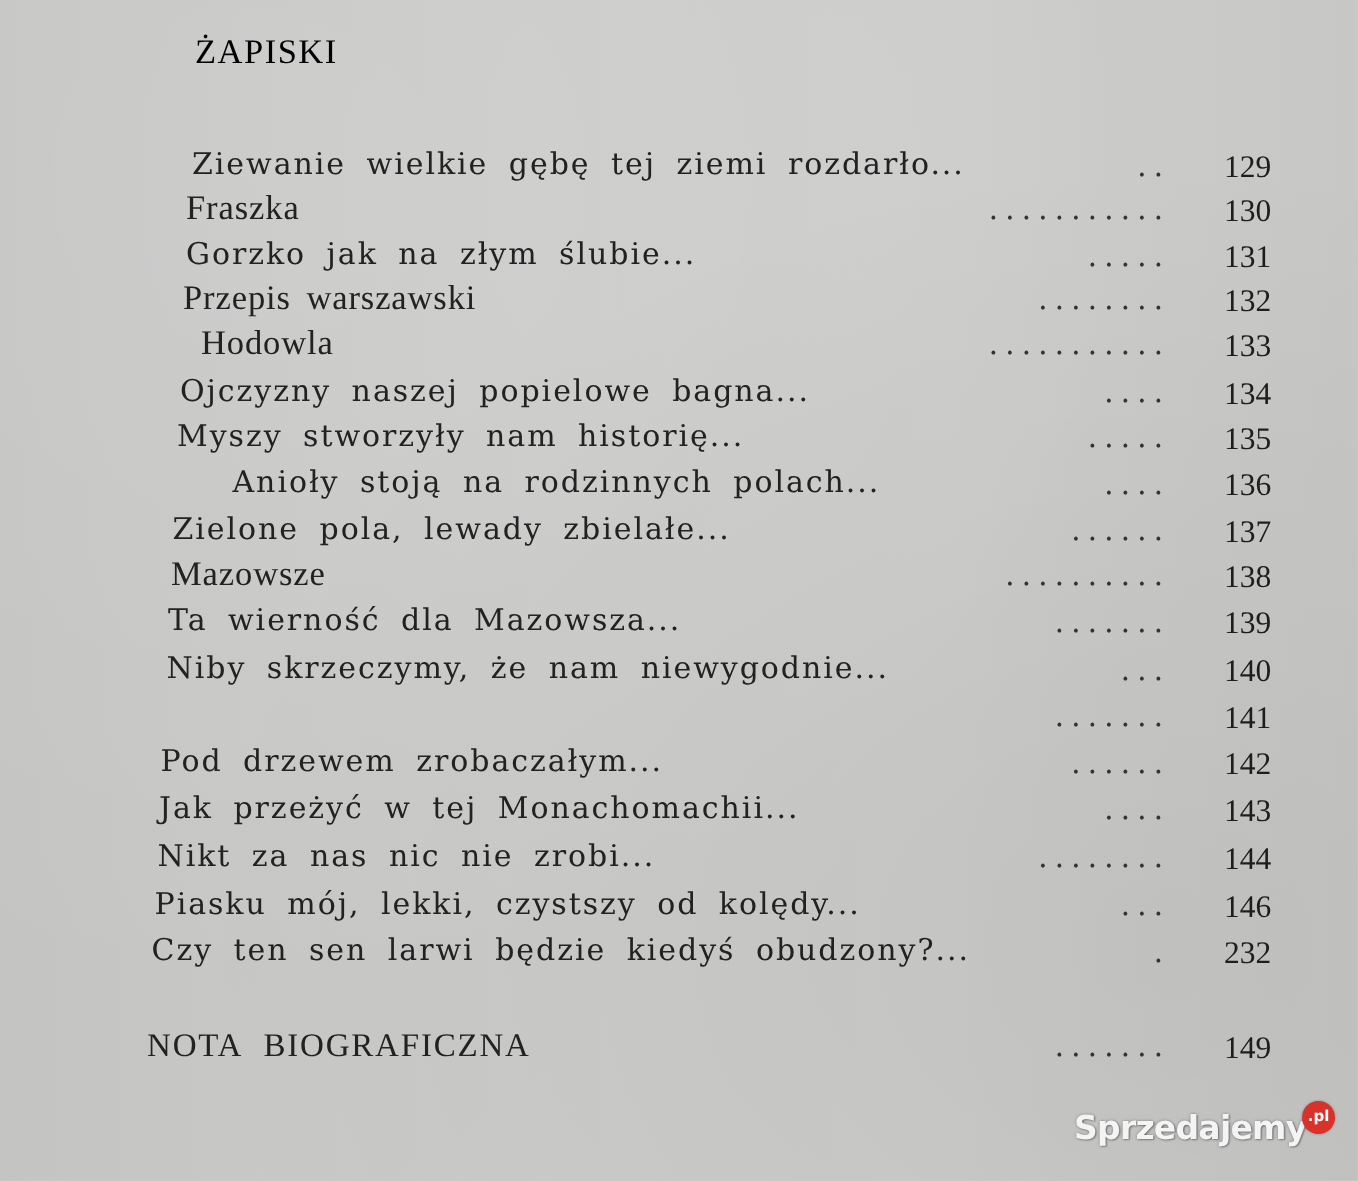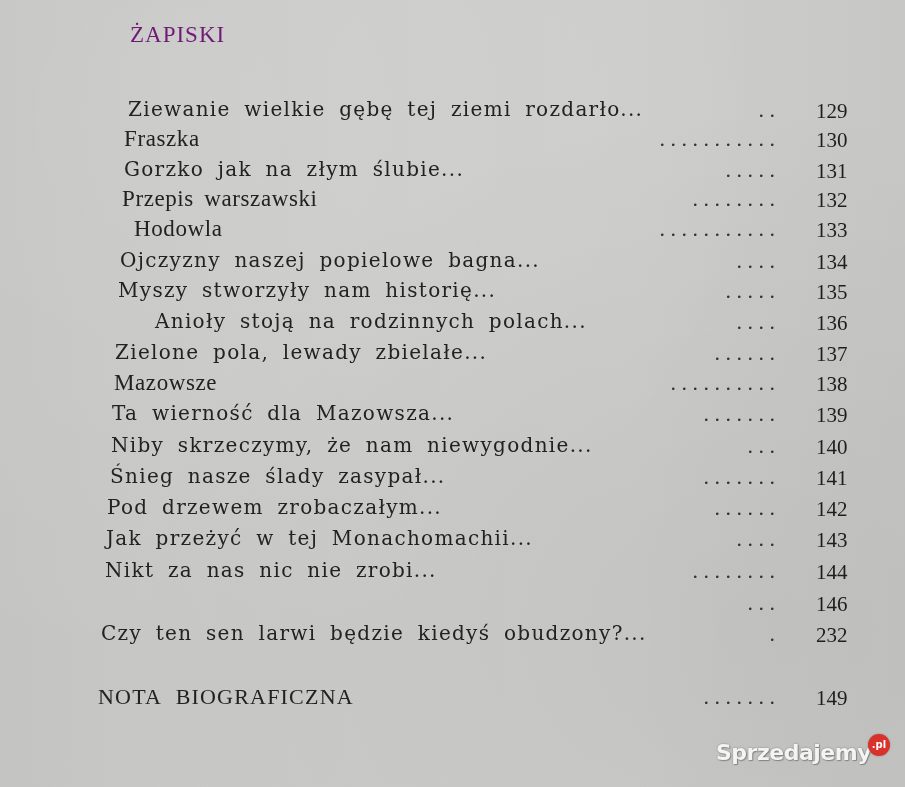--- a/index.html
+++ b/index.html
@@ -26,21 +26,21 @@
       width: 905px;
       height: 787px;
     }
     .section-title {
       position: absolute;
       left: 130px;
       top: 22px;
       font-family: "Liberation Serif", serif;
       font-size: 23px;
       letter-spacing: 1px;
-      color: #701a75;
+      color: #000000;
     }
     .toc {
       position: absolute;
       left: 0;
       top: 0;
       width: 905px;
     }
     .toc-row {
       position: absolute;
       height: 30px;
@@ -202,21 +202,20 @@
       <span class="toc-page">139</span>
     </div>
 
     <div class="toc-row" style="top:433px;">
       <span class="toc-title italic" style="left:111px;">Niby skrzeczymy, że nam niewygodnie...</span>
       <span class="toc-dots">. . .</span>
       <span class="toc-page">140</span>
     </div>
 
     <div class="toc-row" style="top:464px;">
-      <span class="toc-title italic" style="left:110px;">Śnieg nasze ślady zasypał...</span>
       <span class="toc-dots">. . . . . . .</span>
       <span class="toc-page">141</span>
     </div>
 
     <div class="toc-row" style="top:495px;">
       <span class="toc-title italic" style="left:107px;">Pod drzewem zrobaczałym...</span>
       <span class="toc-dots">. . . . . .</span>
       <span class="toc-page">142</span>
     </div>
 
@@ -226,20 +225,21 @@
       <span class="toc-page">143</span>
     </div>
 
     <div class="toc-row" style="top:558px;">
       <span class="toc-title italic" style="left:105px;">Nikt za nas nic nie zrobi...</span>
       <span class="toc-dots">. . . . . . . .</span>
       <span class="toc-page">144</span>
     </div>
 
     <div class="toc-row" style="top:590px;">
+      <span class="toc-title italic" style="left:103px;">Piasku mój, lekki, czystszy od kolędy...</span>
       <span class="toc-dots">. . .</span>
       <span class="toc-page">146</span>
     </div>
 
     <div class="toc-row" style="top:621px;">
       <span class="toc-title italic" style="left:101px;">Czy ten sen larwi będzie kiedyś obudzony?...</span>
       <span class="toc-dots">.</span>
       <span class="toc-page">232</span>
     </div>
 

